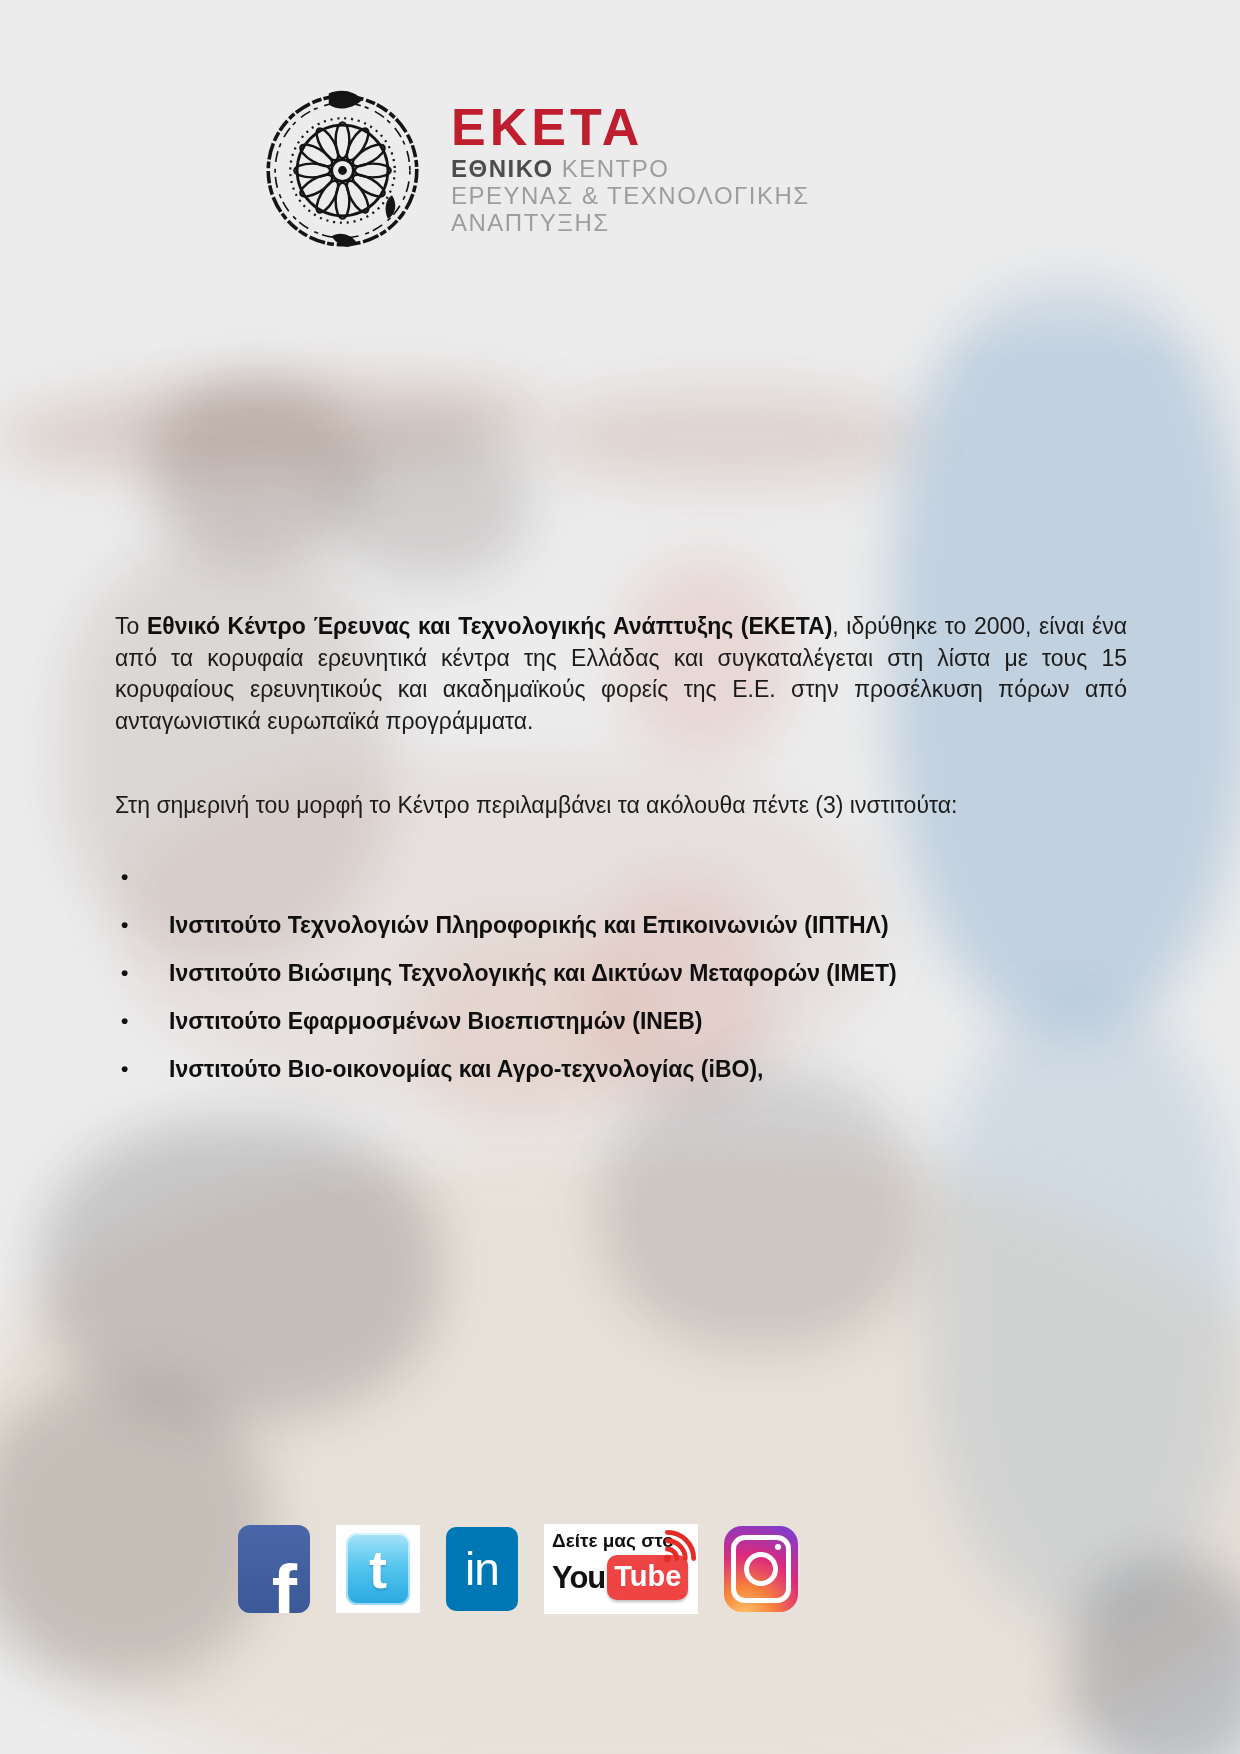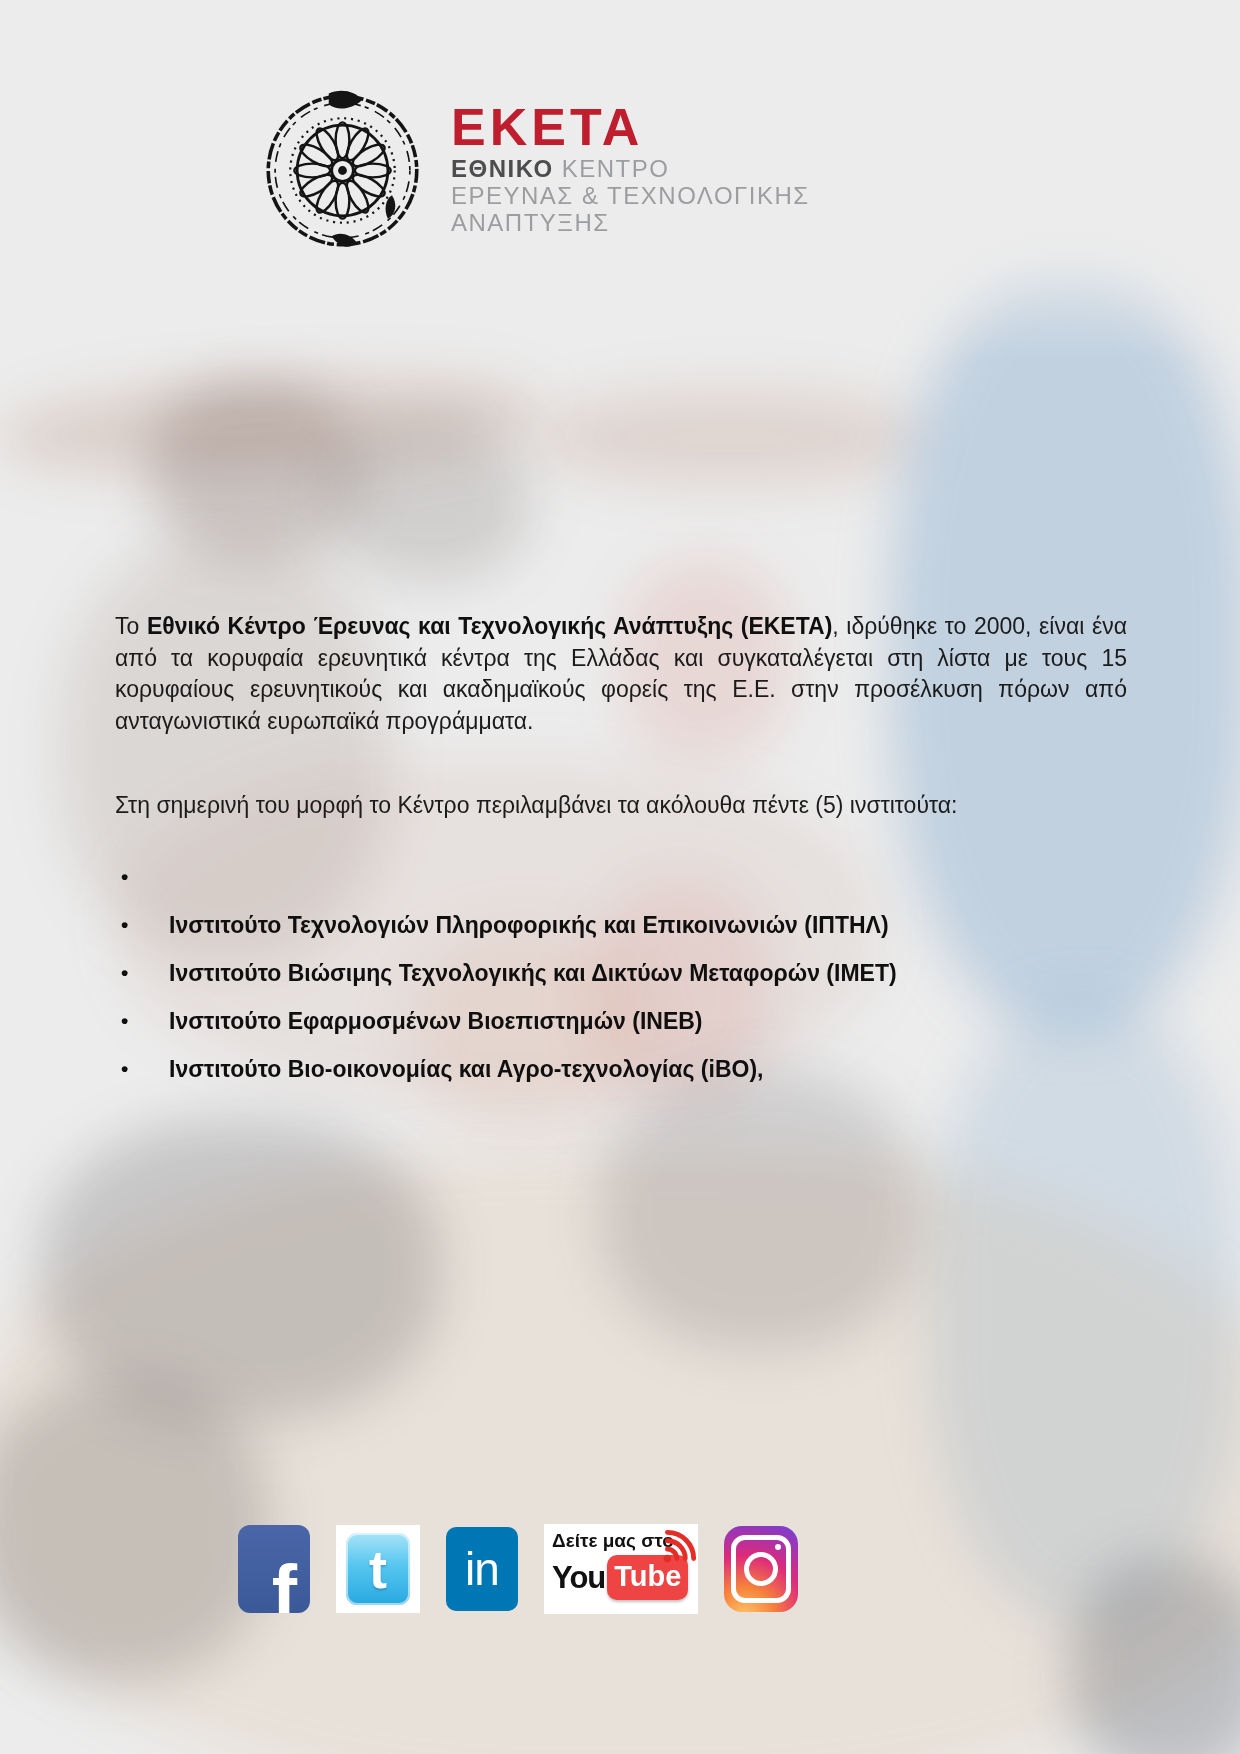--- a/index.html
+++ b/index.html
@@ -136,21 +136,21 @@
       <div class="brand">ΕΚΕΤΑ</div>
       <div class="logo-line"><span class="logo-strong">ΕΘΝΙΚΟ</span><span> ΚΕΝΤΡΟ</span></div>
       <div class="logo-line">ΕΡΕΥΝΑΣ &amp; ΤΕΧΝΟΛΟΓΙΚΗΣ</div>
       <div class="logo-line">ΑΝΑΠΤΥΞΗΣ</div>
     </div>
   </div>
 
   <div class="content">
     <p class="para"><span>Το </span><b>Εθνικό Κέντρο Έρευνας και Τεχνολογικής Ανάπτυξης (ΕΚΕΤΑ)</b><span>, ιδρύθηκε το 2000, είναι ένα από τα κορυφαία ερευνητικά κέντρα της Ελλάδας και συγκαταλέγεται στη λίστα με τους 15 κορυφαίους ερευνητικούς και ακαδημαϊκούς φορείς της Ε.Ε. στην προσέλκυση πόρων από ανταγωνιστικά ευρωπαϊκά προγράμματα.</span></p>
 
-    <p class="para list-intro">Στη σημερινή του μορφή το Κέντρο περιλαμβάνει τα ακόλουθα πέντε (5) ινστιτούτα:</p>
+    <p class="para list-intro">Στη σημερινή του μορφή το Κέντρο περιλαμβάνει τα ακόλουθα πέντε (3) ινστιτούτα:</p>
 
     <ul class="institutes">
       <li>
           <span class="bullet">•</span>
         </li>
       <li>
           <span class="bullet">•</span>
           <span>Ινστιτούτο Τεχνολογιών Πληροφορικής και Επικοινωνιών (ΙΠΤΗΛ)</span>
         </li>
       <li>

